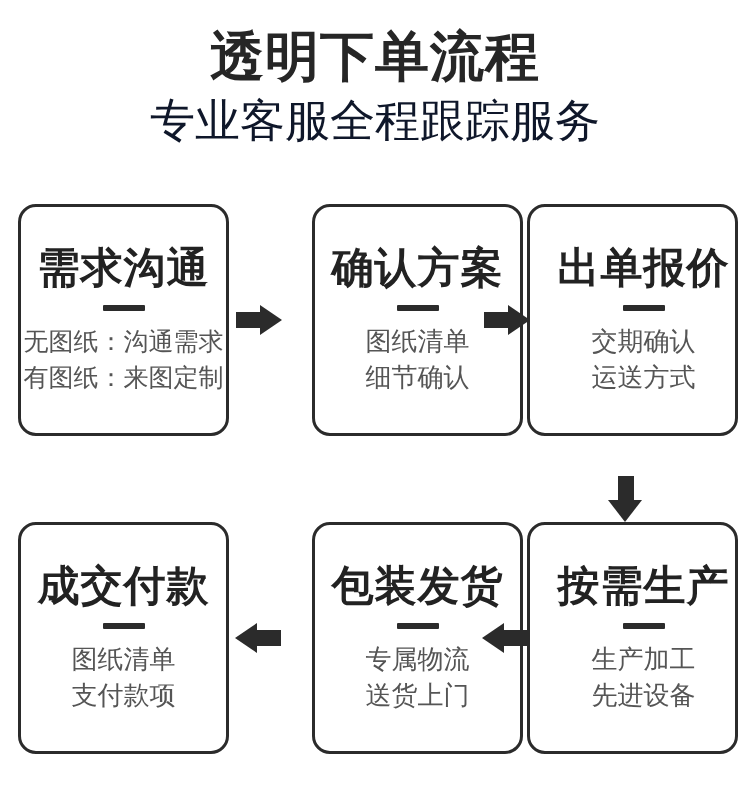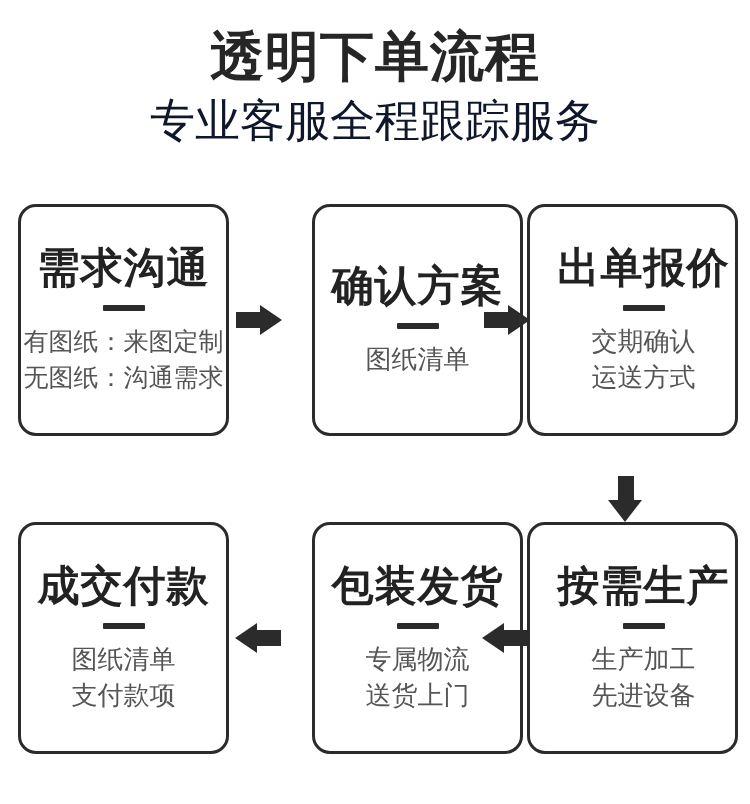--- a/index.html
+++ b/index.html
@@ -185,35 +185,36 @@
   </div>
 
   <div class="flow">
 
     <div class="row row-top">
 
       <div class="card col-1">
         <div class="card-title">需求沟通</div>
         <div class="card-divider"></div>
         <div class="card-lines">
+          <div class="card-line wide">无图纸：沟通需求</div>
           <div class="card-line wide">有图纸：来图定制</div>
-          <div class="card-line wide">无图纸：沟通需求</div>
         </div>
       </div>
 
       <div class="arrow arrow-h arrow-right arrow-12">
         <span class="shaft"></span>
         <span class="head"></span>
       </div>
 
       <div class="card col-2">
         <div class="card-title">确认方案</div>
         <div class="card-divider"></div>
         <div class="card-lines">
           <div class="card-line">图纸清单</div>
+          <div class="card-line">细节确认</div>
         </div>
       </div>
 
       <div class="arrow arrow-h arrow-right arrow-23">
         <span class="shaft"></span>
         <span class="head"></span>
       </div>
 
       <div class="card col-3">
         <div class="card-title">出单报价</div>

